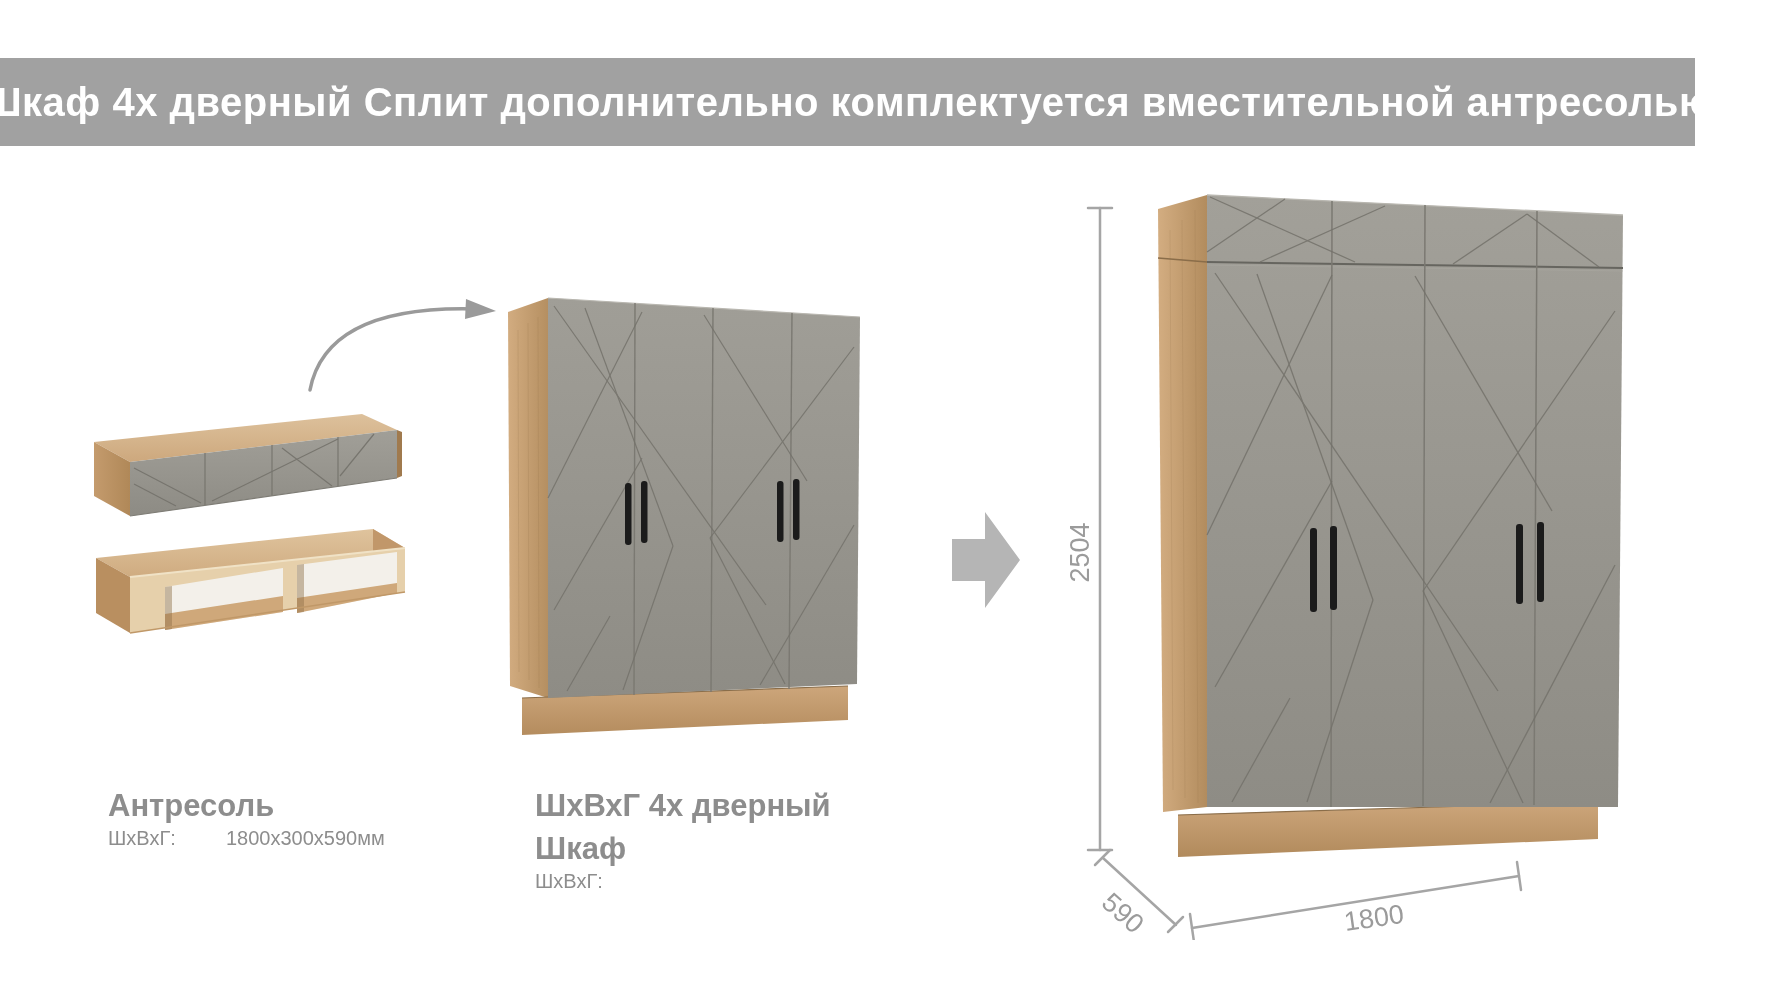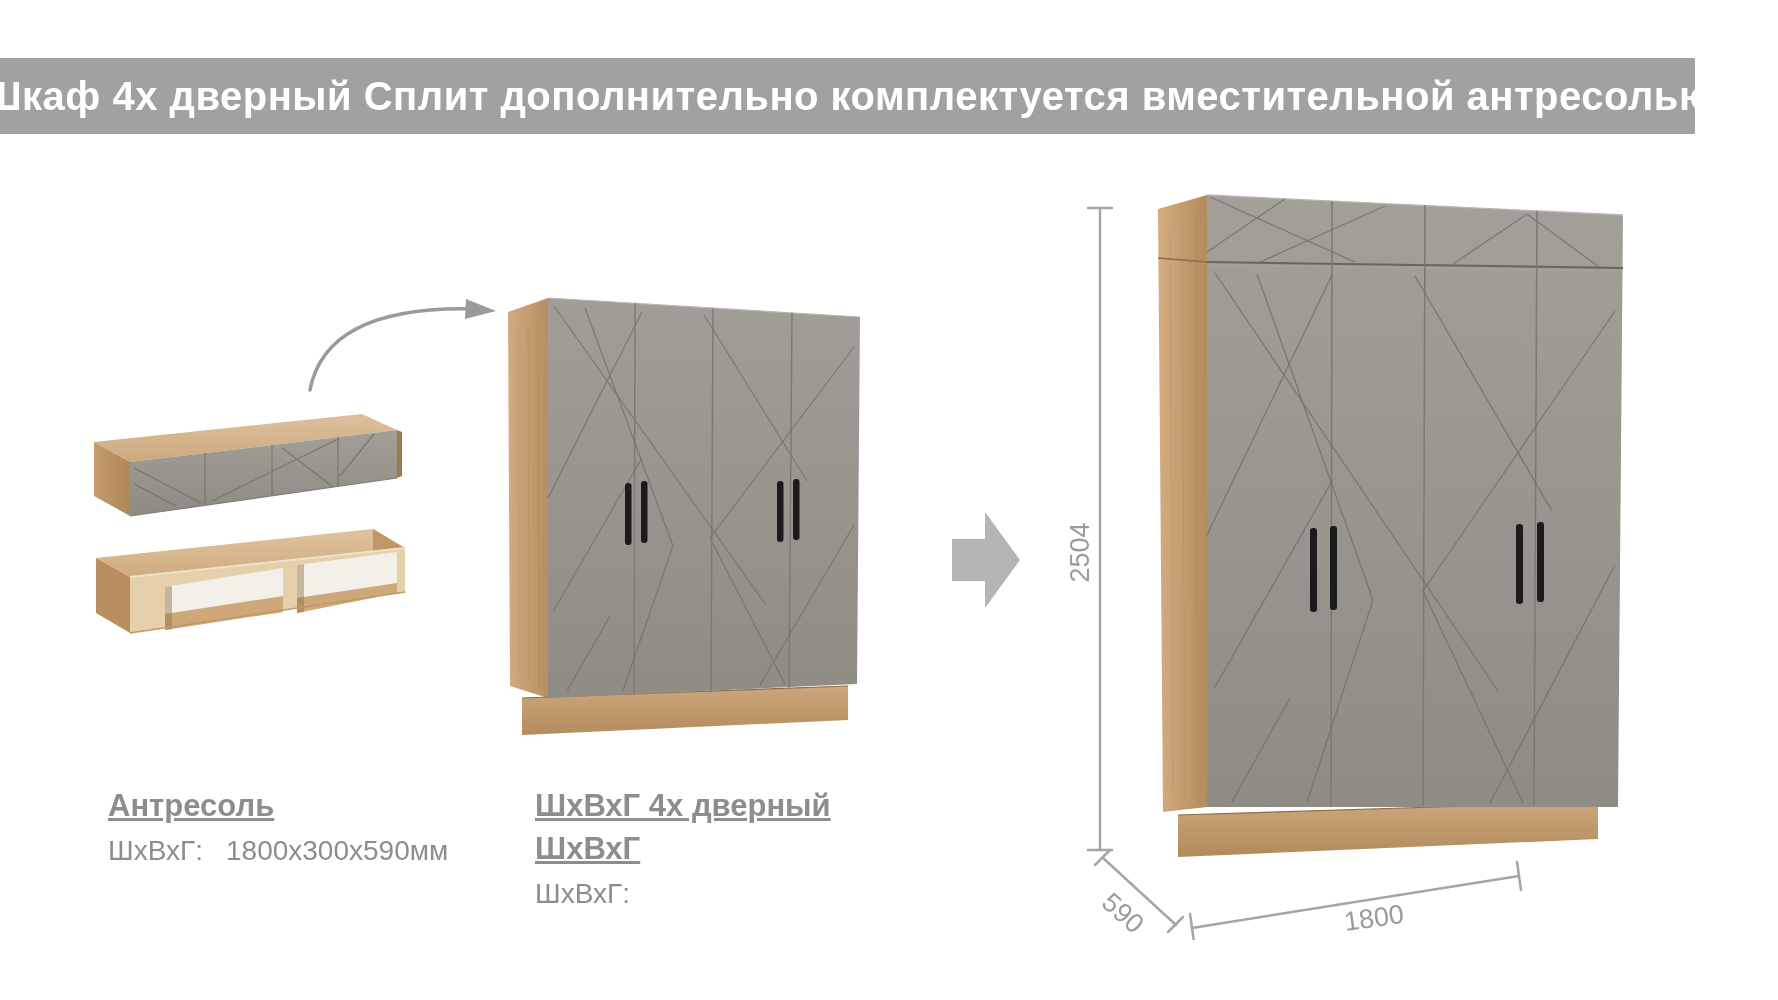--- a/index.html
+++ b/index.html
@@ -1,24 +1,24 @@
 <!DOCTYPE html>
 <html><head>
 <meta charset="utf-8">
 <style>
   html,body{margin:0;padding:0;background:#ffffff;}
   .stage{position:relative;width:1778px;height:1000px;background:#ffffff;overflow:hidden;
          font-family:"Liberation Sans","DejaVu Sans",sans-serif;}
-  .banner{position:absolute;left:0;top:58px;width:1695px;height:76px;background:#a1a1a1;
+  .banner{position:absolute;left:0;top:58px;width:1695px;height:88px;background:#a1a1a1;
           color:#ffffff;display:flex;align-items:center;justify-content:center;}
   .banner span{font-size:40px;font-weight:700;letter-spacing:.5px;white-space:nowrap;}
   .fig{position:absolute;}
   .product-label{position:absolute;color:#8d8d8d;}
-  .product-label .t{font-size:31px;font-weight:700;line-height:43px;white-space:nowrap;text-decoration:underline;}
-  .product-label .d{font-size:28px;margin-top:8px;display:flex;white-space:nowrap;}
+  .product-label .t{font-size:31px;font-weight:700;line-height:43px;white-space:nowrap;}
+  .product-label .d{font-size:20px;display:flex;white-space:nowrap;}
   .product-label .d .lab{width:118px;}
   .dim{position:absolute;color:#9b9b9b;font-size:27px;white-space:nowrap;}
   .dim-h{left:1050px;top:537px;transform:rotate(-90deg);}
   .dim-d{left:1100px;top:898px;transform:rotate(42deg);}
   .dim-w{left:1344px;top:903px;transform:rotate(-8deg);}
 </style>
 </head>
 <body>
 
 <div class="stage">
@@ -226,19 +226,19 @@
   <div class="product-label" style="left:108px;top:784px">
     <div class="t">Антресоль</div>
     <div class="d">
       <span class="lab">ШхВхГ:</span>
       <span>1800х300х590мм</span>
     </div>
   </div>
 
   <div class="product-label" style="left:535px;top:784px">
     <div class="t">ШхВхГ 4х дверный</div>
-    <div class="t">ШхВхГ</div>
+    <div class="t">Шкаф</div>
     <div class="d">
       <span class="lab">ШхВхГ:</span>
     </div>
   </div>
 
 </div>
 
 </body></html>

